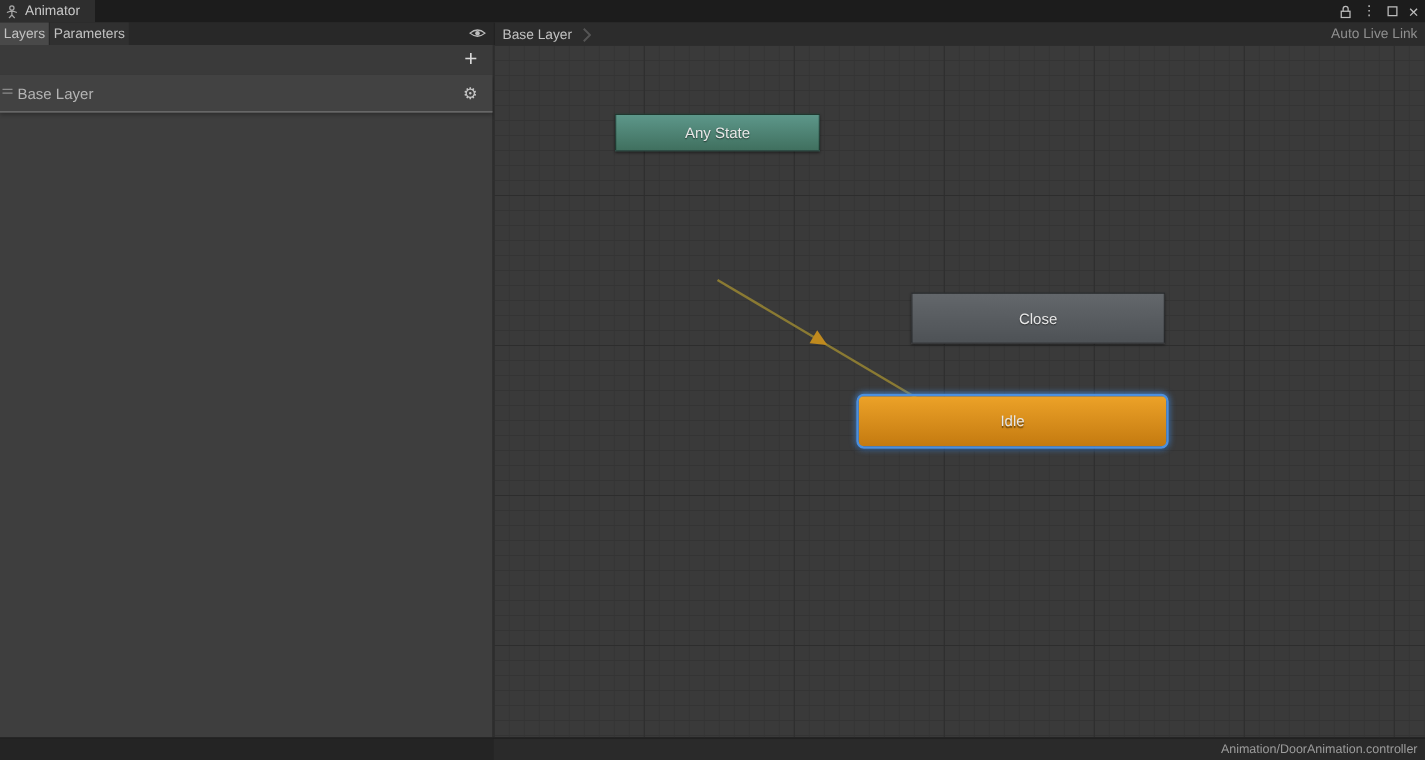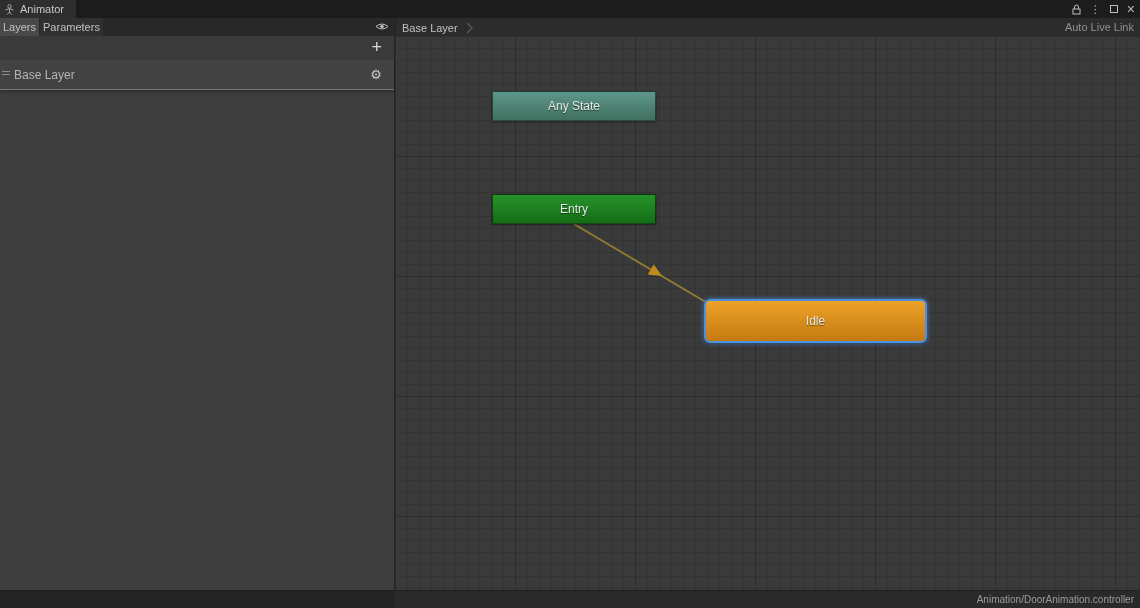--- a/index.html
+++ b/index.html
@@ -62,24 +62,24 @@
   .node { position:absolute; border-radius:0; color:#e8e8e8; font-size:12px;
           display:flex; align-items:center; justify-content:center;
           border:1px solid rgba(0,0,0,0.5); box-shadow:0 1px 2px rgba(0,0,0,0.45);
           text-shadow:0 1px 1px rgba(0,0,0,0.55); cursor:default; }
   .node-anystate { left:97px; top:55px; width:164px; height:30px;
                    background:linear-gradient(#5d978a, #40705f); }
   .node-entry    { left:97px; top:158px; width:164px; height:30px;
                    background:linear-gradient(#279229, #146d16); }
   .node-close    { left:334px; top:198px; width:203px; height:41px;
                    background:linear-gradient(#63676b, #4e5256); }
-  .node-idle     { left:290px; top:263px; width:223px; height:44px; border-radius:6px;
+  .node-idle     { left:290px; top:279px; width:250px; height:44px; border-radius:6px;
                    background:linear-gradient(#eca228, #c47a10);
                    border:2px solid #4c90df;
-                   box-shadow:0 0 5px rgba(72,142,224,0.85), 0 1px 2px rgba(0,0,0,0.4);margin-left:19px; }
+                   box-shadow:0 0 5px rgba(72,142,224,0.85), 0 1px 2px rgba(0,0,0,0.4); }
   .node-newanim  { left:88px; top:393px; width:203px; height:41px;
                    background:linear-gradient(#63676b, #4e5256); }
   .node-exit     { left:364px; top:385px; width:164px; height:28px;
                    background:linear-gradient(#b7261e, #8c140f); }
 
   
   .statusbar { position:absolute; left:0; bottom:0; right:0; height:18px;
                background:#2a2a2a; border-top:1px solid #1f1f1f;margin-top:36px; }
   .statusbar-left { position:absolute; left:0; top:0; width:395px; height:18px;
                     background:#242424; }
@@ -150,22 +150,22 @@
 
   <div class="canvas">
     <svg class="transitions" width="745" height="554">
       <line x1="179" y1="188" x2="341" y2="284" stroke="#8a7a33" stroke-width="2"></line>
       <polygon points="8,0 -5,-6 -5,6" fill="#c08a1e" transform="translate(260 236) rotate(30.6)"></polygon>
     </svg>
 
     <div class="node node-anystate">
       <span>Any State</span>
     </div>
-    <div class="node node-entry">
-      <span>Entry</span>
+    <div class="node node-close">
+      <span>Close</span>
     </div>
     <div class="node node-idle">
       <span>Idle</span>
     </div>
   </div>
 
   <div class="statusbar">
     <div class="statusbar-left"></div>
     <span class="status-path">Animation/DoorAnimation.controller</span>
   </div>

